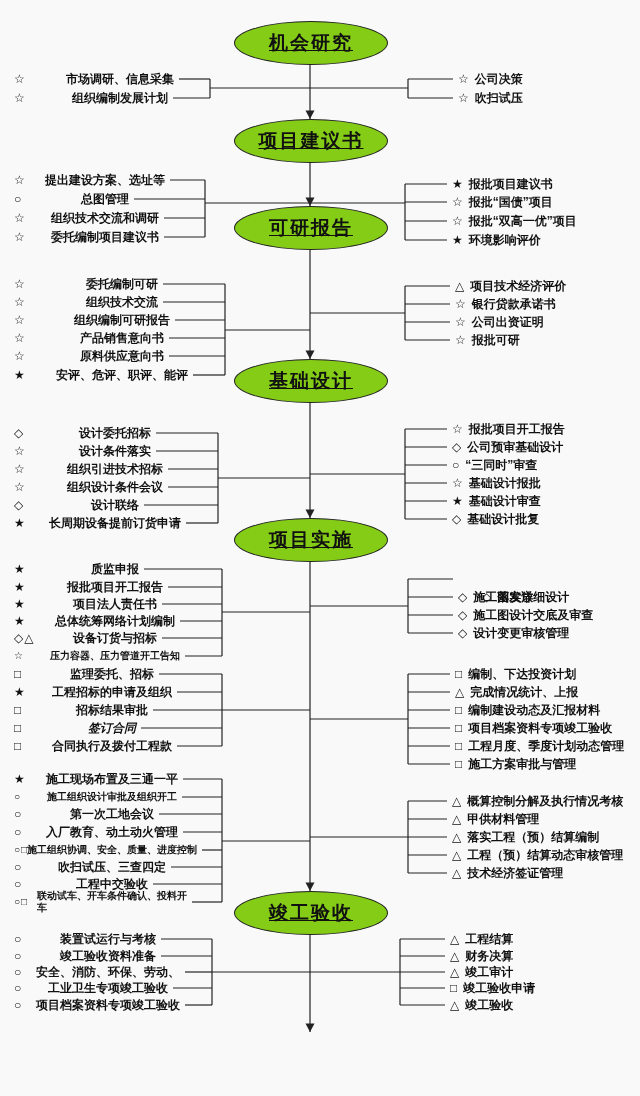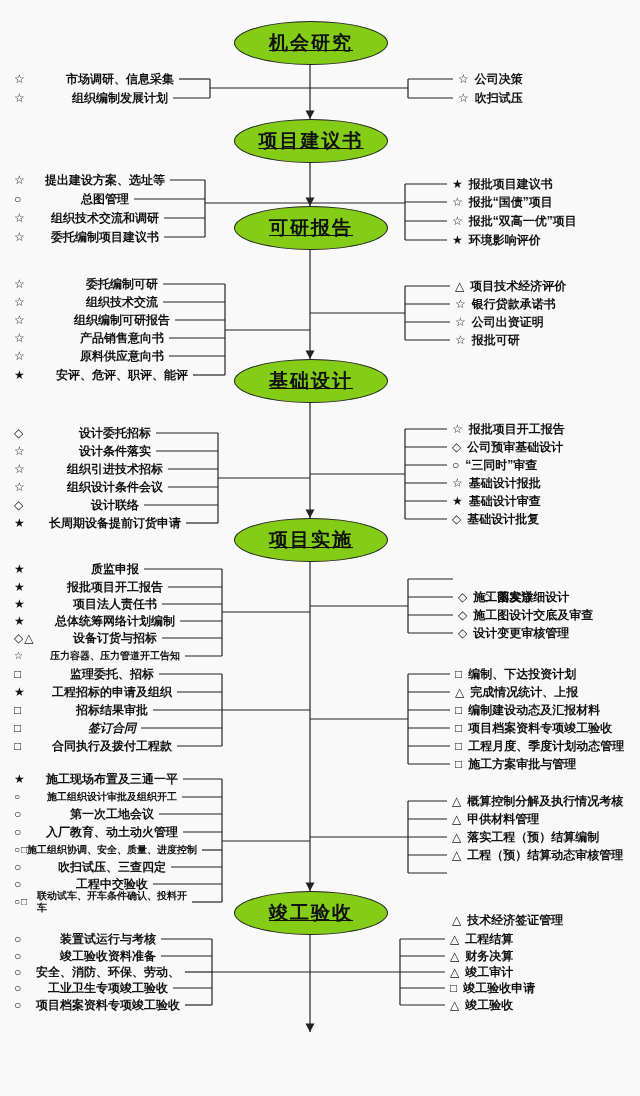--- a/index.html
+++ b/index.html
@@ -265,21 +265,21 @@
     <div class="sym" style="left: 14px; top: 867px;">○</div>
     <div class="txt" style="left: 112px; top: 867px;">吹扫试压、三查四定</div>
     <div class="sym" style="left: 14px; top: 884px;">○</div>
     <div class="txt" style="left: 112px; top: 884px;">工程中交验收</div>
     <div class="sym small" style="left: 14px; top: 902px;">○□</div>
     <div class="txt small wrap" style="left: 112px; top: 902px; width: 150px;">联动试车、开车条件确认、投料开车</div>
     <div class="ritem" style="left: 452px; top: 801px;"><span class="rsym">△</span><span>概算控制分解及执行情况考核</span></div>
     <div class="ritem" style="left: 452px; top: 819px;"><span class="rsym">△</span><span>甲供材料管理</span></div>
     <div class="ritem" style="left: 452px; top: 837px;"><span class="rsym">△</span><span>落实工程（预）结算编制</span></div>
     <div class="ritem" style="left: 452px; top: 855px;"><span class="rsym">△</span><span>工程（预）结算动态审核管理</span></div>
-    <div class="ritem" style="left: 452px; top: 873px; margin-top: 47px;"><span class="rsym">△</span><span>技术经济签证管理</span></div>
+    <div class="ritem" style="left: 452px; top: 873px;"><span class="rsym">△</span><span>技术经济签证管理</span></div>
     <div class="sym" style="left: 14px; top: 939px;">○</div>
     <div class="txt" style="left: 108px; top: 939px;">装置试运行与考核</div>
     <div class="sym" style="left: 14px; top: 956px;">○</div>
     <div class="txt" style="left: 108px; top: 956px;">竣工验收资料准备</div>
     <div class="sym" style="left: 14px; top: 972px;">○</div>
     <div class="txt" style="left: 108px; top: 972px;">安全、消防、环保、劳动、</div>
     <div class="sym" style="left: 14px; top: 988px;">○</div>
     <div class="txt" style="left: 108px; top: 988px;">工业卫生专项竣工验收</div>
     <div class="sym" style="left: 14px; top: 1005px;">○</div>
     <div class="txt" style="left: 108px; top: 1005px;">项目档案资料专项竣工验收</div>

